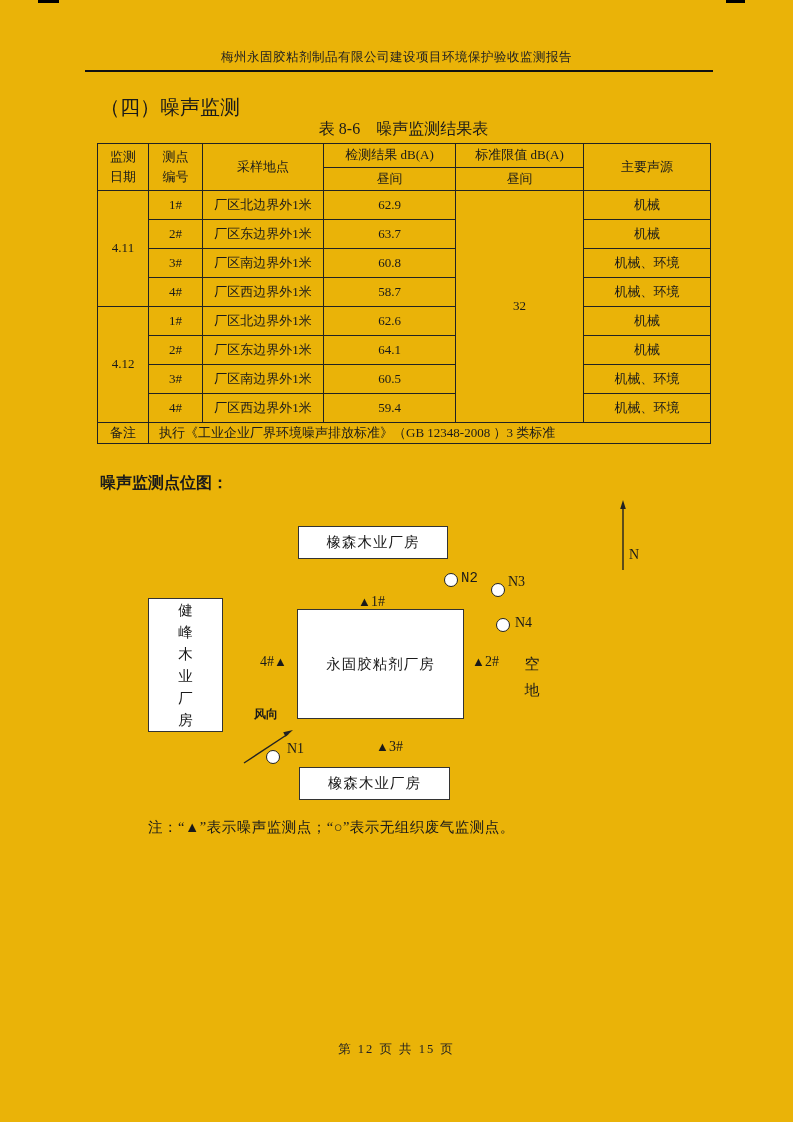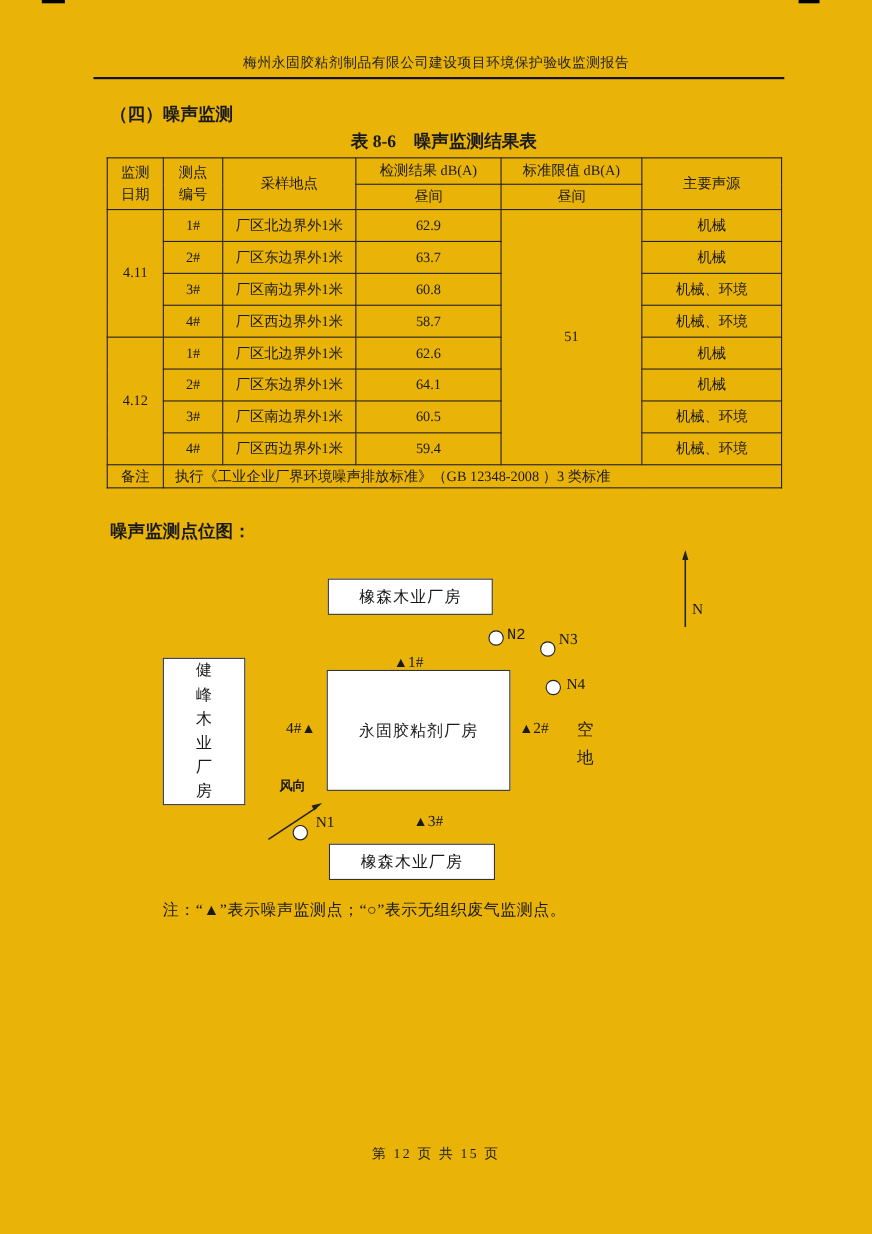--- a/index.html
+++ b/index.html
@@ -28,27 +28,27 @@
   }
   .header-rule {
     position: absolute;
     top: 70px; left: 85px; width: 628px; height: 2px;
     background: #111;
   }
 
   .section-heading {
     position: absolute;
     left: 100px; top: 94px;
-    font-size: 16px; font-weight: bold;
+    font-size: 20px; font-weight: normal;
   }
   .table-title {
     position: absolute;
     left: 97px; top: 119px; width: 613px;
     text-align: center;
-    font-size: 16px; font-weight: bold;
+    font-size: 16px; font-weight: normal;
   }
 
   table.noise {
     position: absolute;
     left: 97px; top: 143px;
     width: 613px;
     border-collapse: collapse;
     table-layout: fixed;
     font-size: 13px;
     padding-left: 48px;
@@ -159,21 +159,21 @@
       <tr class="hrow2">
         <td>昼间</td>
         <td>昼间</td>
       </tr>
 
       <tr class="drow">
         <td rowspan="4">4.11</td>
         <td>1#</td>
         <td>厂区北边界外1米</td>
         <td>62.9</td>
-        <td rowspan="8">51</td>
+        <td rowspan="8">32</td>
         <td>机械</td>
       </tr>
       <tr class="drow">
         <td>2#</td>
         <td>厂区东边界外1米</td>
         <td>63.7</td>
         <td>机械</td>
       </tr>
       <tr class="drow">
         <td>3#</td>

